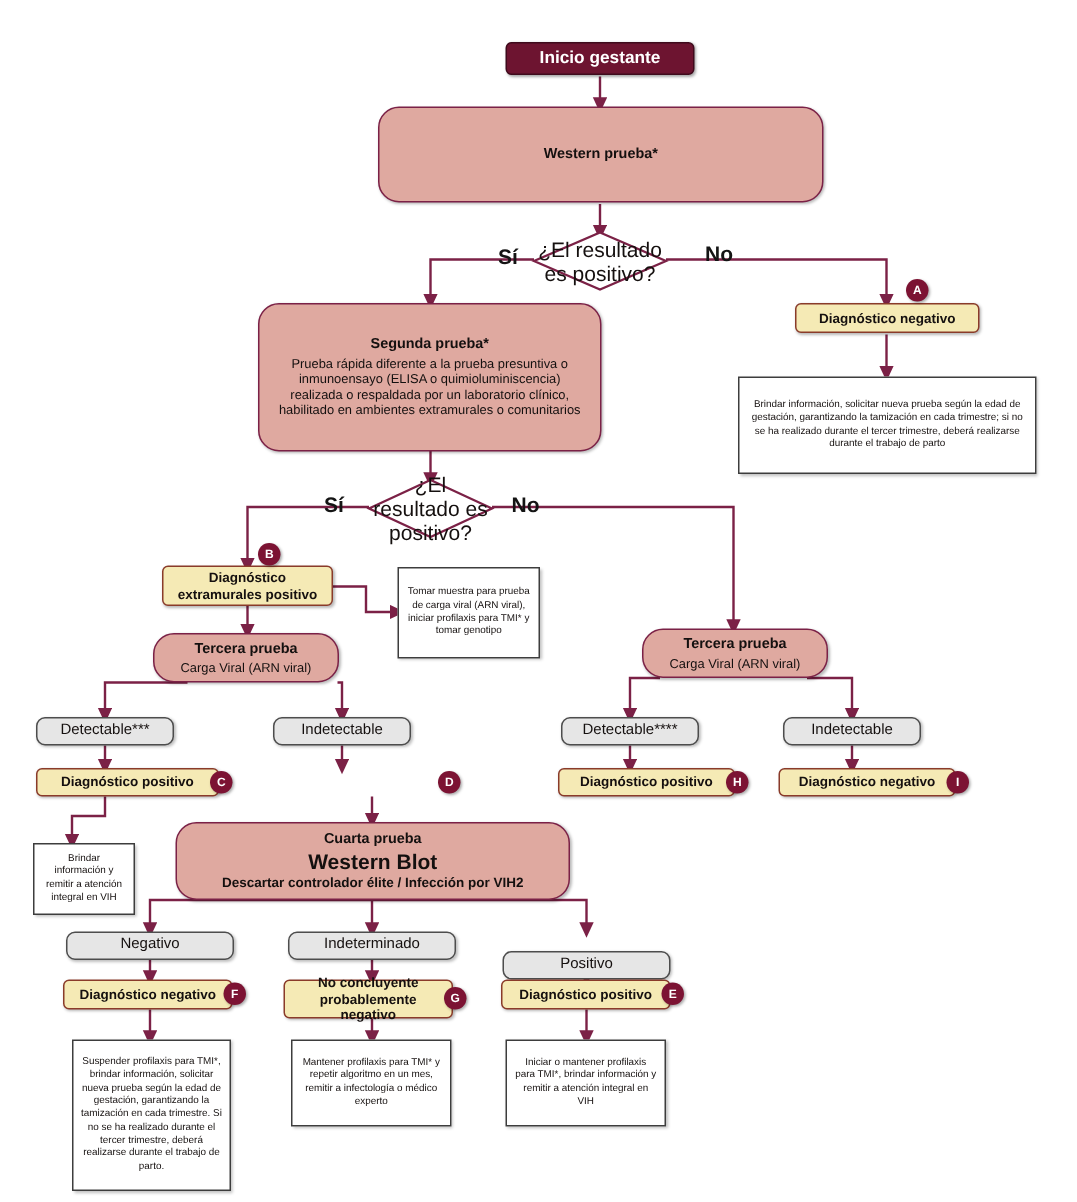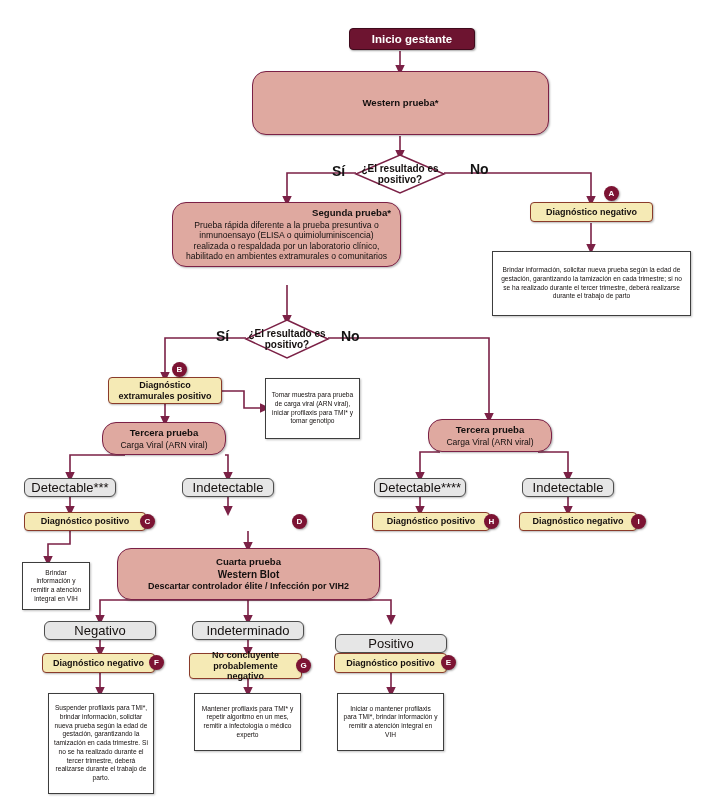--- a/index.html
+++ b/index.html
@@ -26,21 +26,20 @@
 
   
   .start{
     background:#6d1430;
     border:1px solid #3f0a1c;
     border-radius:4px;
     color:#ffffff;
     font-size:11.5px;
     font-weight:600;
     box-shadow:1px 1px 2px rgba(0,0,0,.35);
-    margin-left:12px;
   }
 
   
   .process{
     background:#dfa9a0;
     border:1.3px solid #7b2146;
     border-radius:14px;
     color:#14100f;
     font-size:8.6px;
     padding:5px 9px;
@@ -51,21 +50,21 @@
   
   .diamond{
     position:absolute;
   }
   .diamond svg{display:block;overflow:visible;}
   .diamond .dtext{
     position:absolute;
     left:0;top:0;width:100%;height:100%;
     display:flex;align-items:center;justify-content:center;
     text-align:center;
-    font-size:10px;font-weight:700;color:#15100f;
+    font-size:14px;font-weight:400;color:#15100f;
     line-height:1.15;
     pointer-events:none;
   }
 
   
   .result{
     background:#f5eab5;
     border:1.3px solid #8a3b2a;
     border-radius:4px;
     color:#15100f;
@@ -74,21 +73,21 @@
     padding:2px 5px;
     box-shadow:1px 1px 2px rgba(0,0,0,.28);
   }
 
   
   .greybox{
     background:#e6e6e6;
     border:1.3px solid #4d4d4d;
     border-radius:6px;
     color:#15100f;
-    font-size:13px;
+    font-size:10px;
     box-shadow:1px 1px 2px rgba(0,0,0,.25);
   }
 
   
   .whitebox{
     background:#ffffff;
     border:1.6px solid #3d3d3d;
     color:#15100f;
     font-size:6.6px;
     padding:4px 5px;
@@ -203,21 +202,21 @@
 
   <div class="diamond" style="left:356px;top:155px;width:88px;height:38px;">
     <svg width="88" height="38" viewBox="0 0 88 38">
       <polygon points="44,0 88,19 44,38 0,19" fill="#ffffff" stroke="#7b2146" stroke-width="1.5"></polygon>
     </svg>
     <div class="dtext">¿El resultado es positivo?</div>
   </div>
   <div class="edgelbl" style="left:332px;top:163px;">Sí</div>
   <div class="edgelbl" style="left:470px;top:161px;">No</div>
 
-  <div class="node process" style="left:172px;top:202px;width:229px;height:65px;flex-direction:column;align-items:flex-end;">
+  <div class="node process" style="left:172px;top:202px;width:229px;height:99px;flex-direction:column;">
     <span class="ttl">Segunda prueba*</span>
     <span>Prueba rápida diferente a la prueba presuntiva o inmunoensayo (ELISA o quimioluminiscencia) realizada o respaldada por un laboratorio clínico, habilitado en ambientes extramurales o comunitarios</span>
   </div>
 
   <div class="node result" style="left:530px;top:202px;width:123px;height:20px;">
     <span>Diagnóstico negativo</span>
   </div>
   <div class="badge" style="left:604px;top:186px;">
     <span>A</span>
   </div>
@@ -294,21 +293,21 @@
   <div class="badge" style="left:631px;top:514px;">
     <span>I</span>
   </div>
 
   <div class="node whitebox" style="left:22px;top:562px;width:68px;height:48px;">
     <span>Brindar información y remitir a atención integral en VIH</span>
   </div>
 
   <div class="node process" style="left:117px;top:548px;width:263px;height:52px;flex-direction:column;">
     <span class="ttl">Cuarta prueba</span>
-    <span style="font-size:10px;font-weight:600;">Western Blot</span>
+    <span style="font-size:14px;font-weight:600;">Western Blot</span>
     <span style="font-size:9px;font-weight:600;">Descartar controlador élite / Infección por VIH2</span>
   </div>
 
   <div class="node greybox" style="left:44px;top:621px;width:112px;height:19px;">
     <span>Negativo</span>
   </div>
   <div class="node greybox" style="left:192px;top:621px;width:112px;height:19px;">
     <span>Indeterminado</span>
   </div>
   <div class="node greybox" style="left:335px;top:634px;width:112px;height:19px;">

